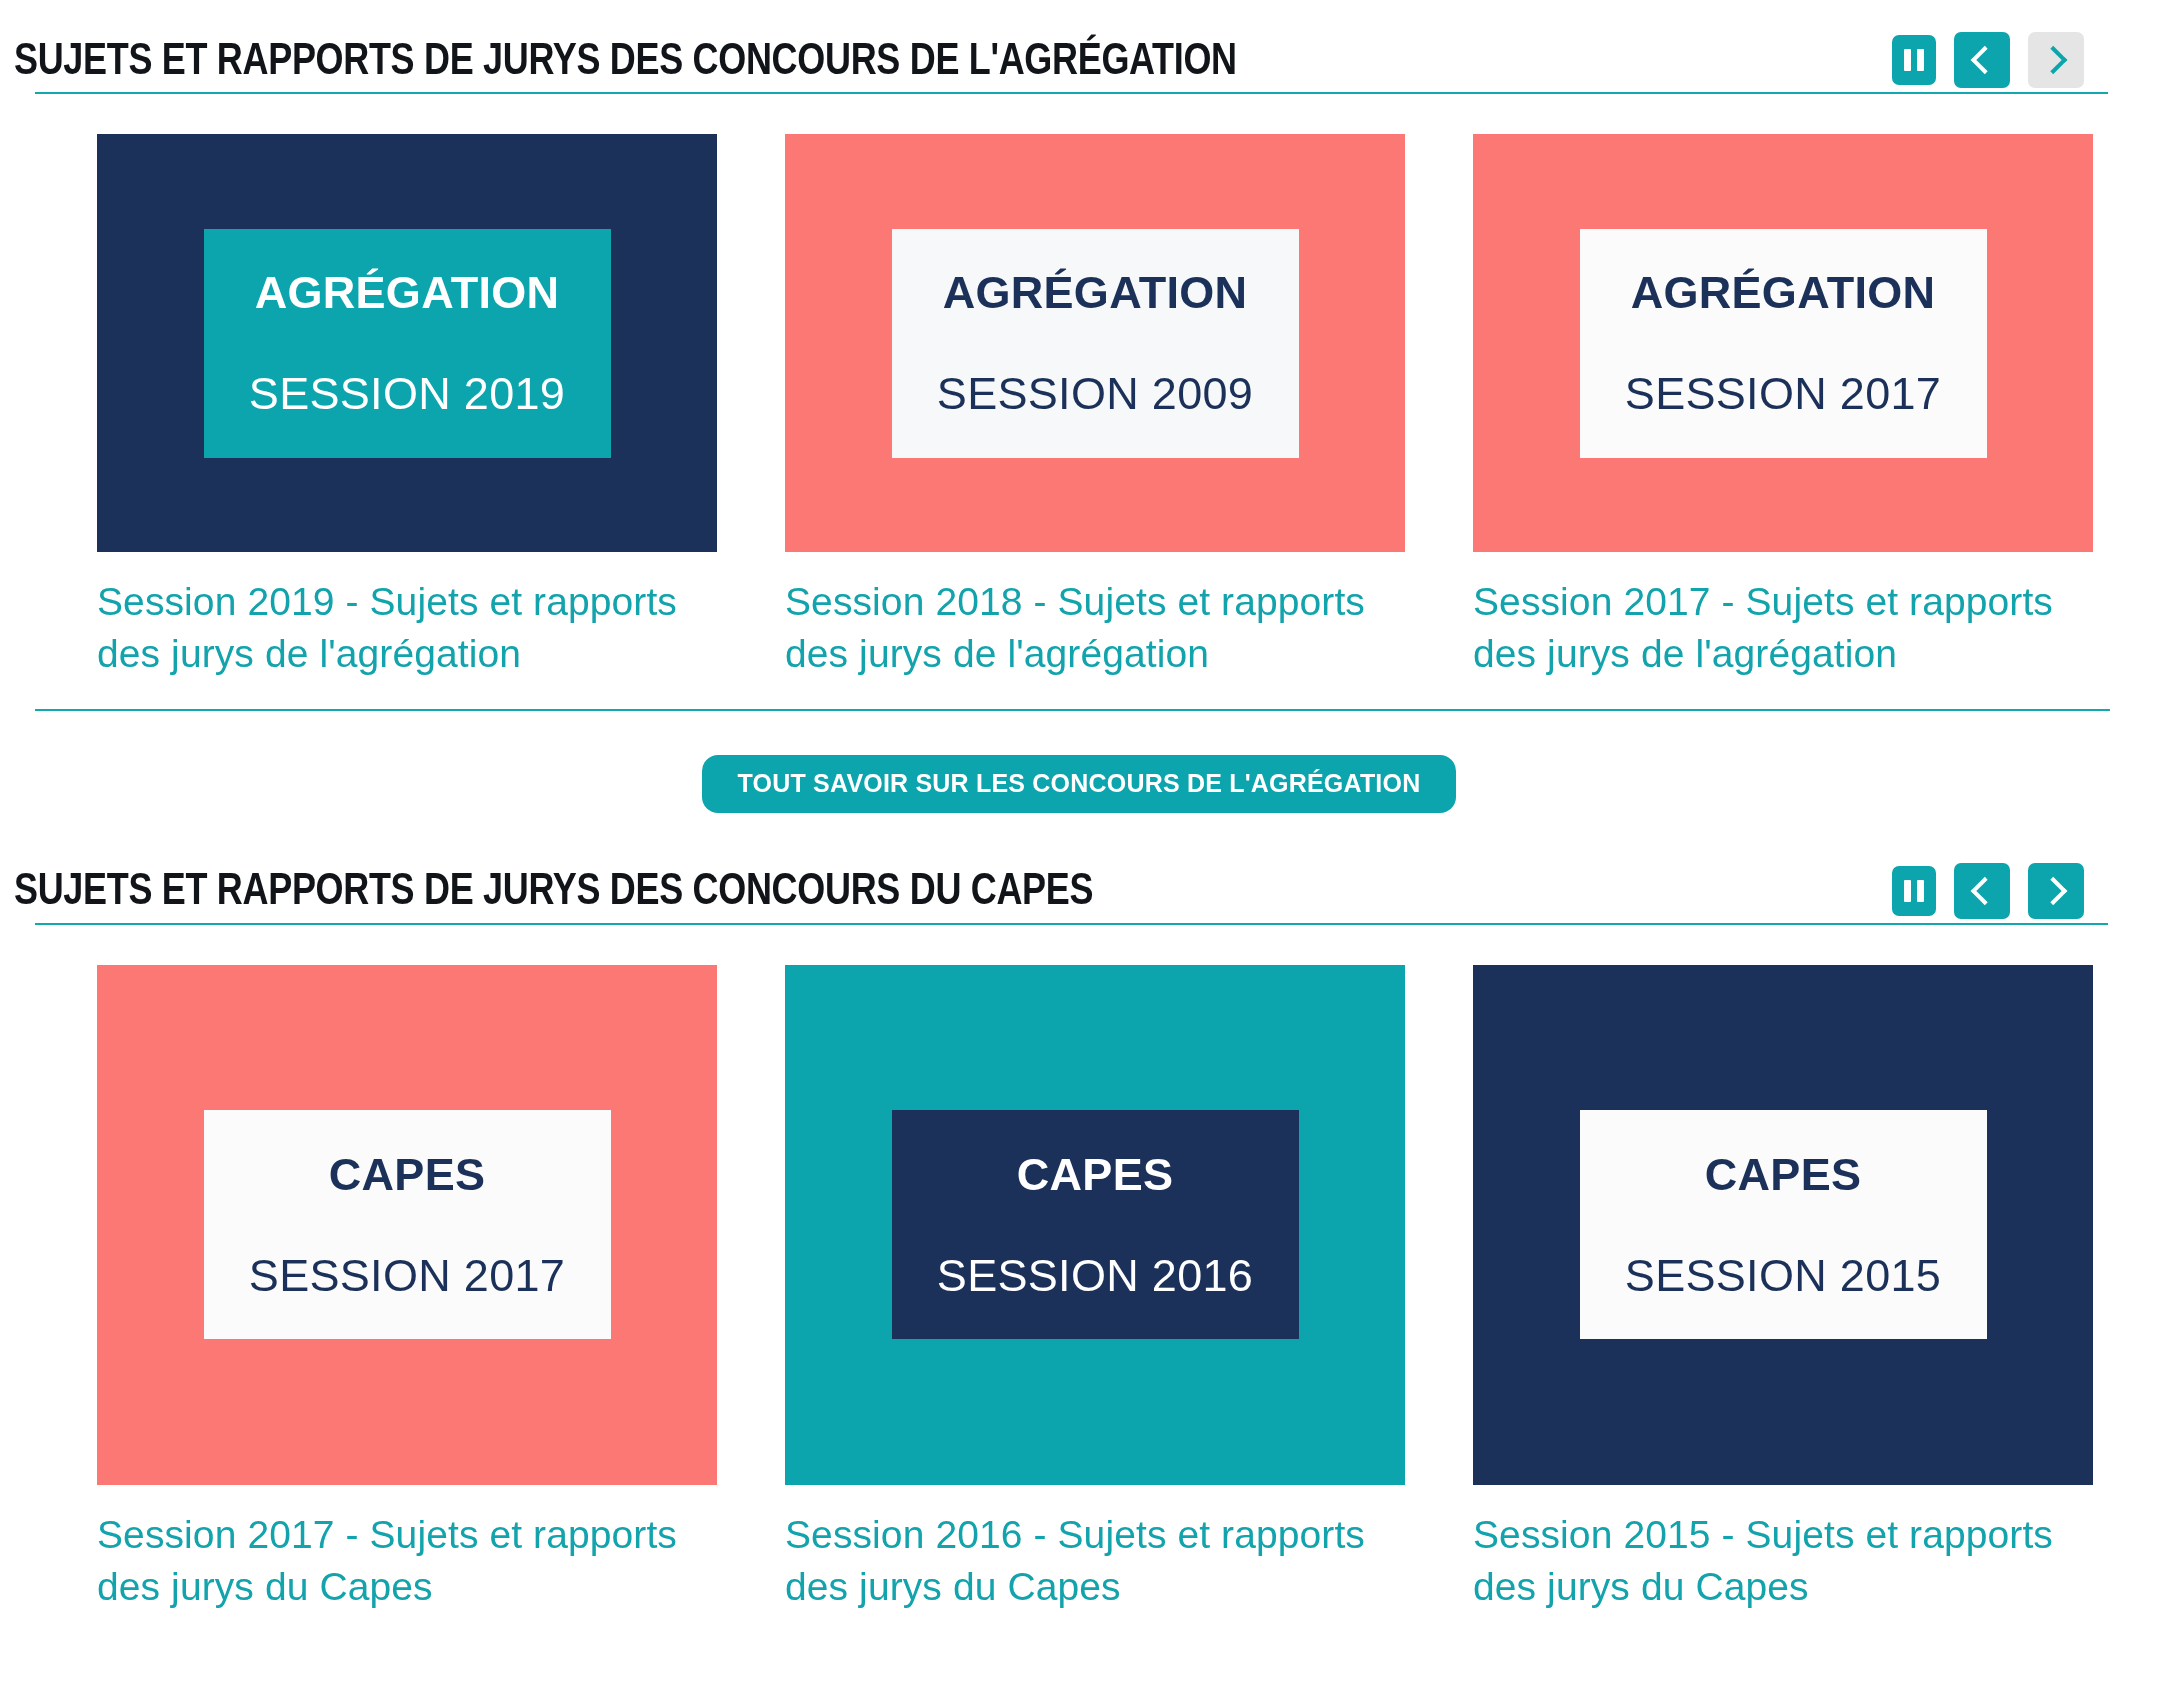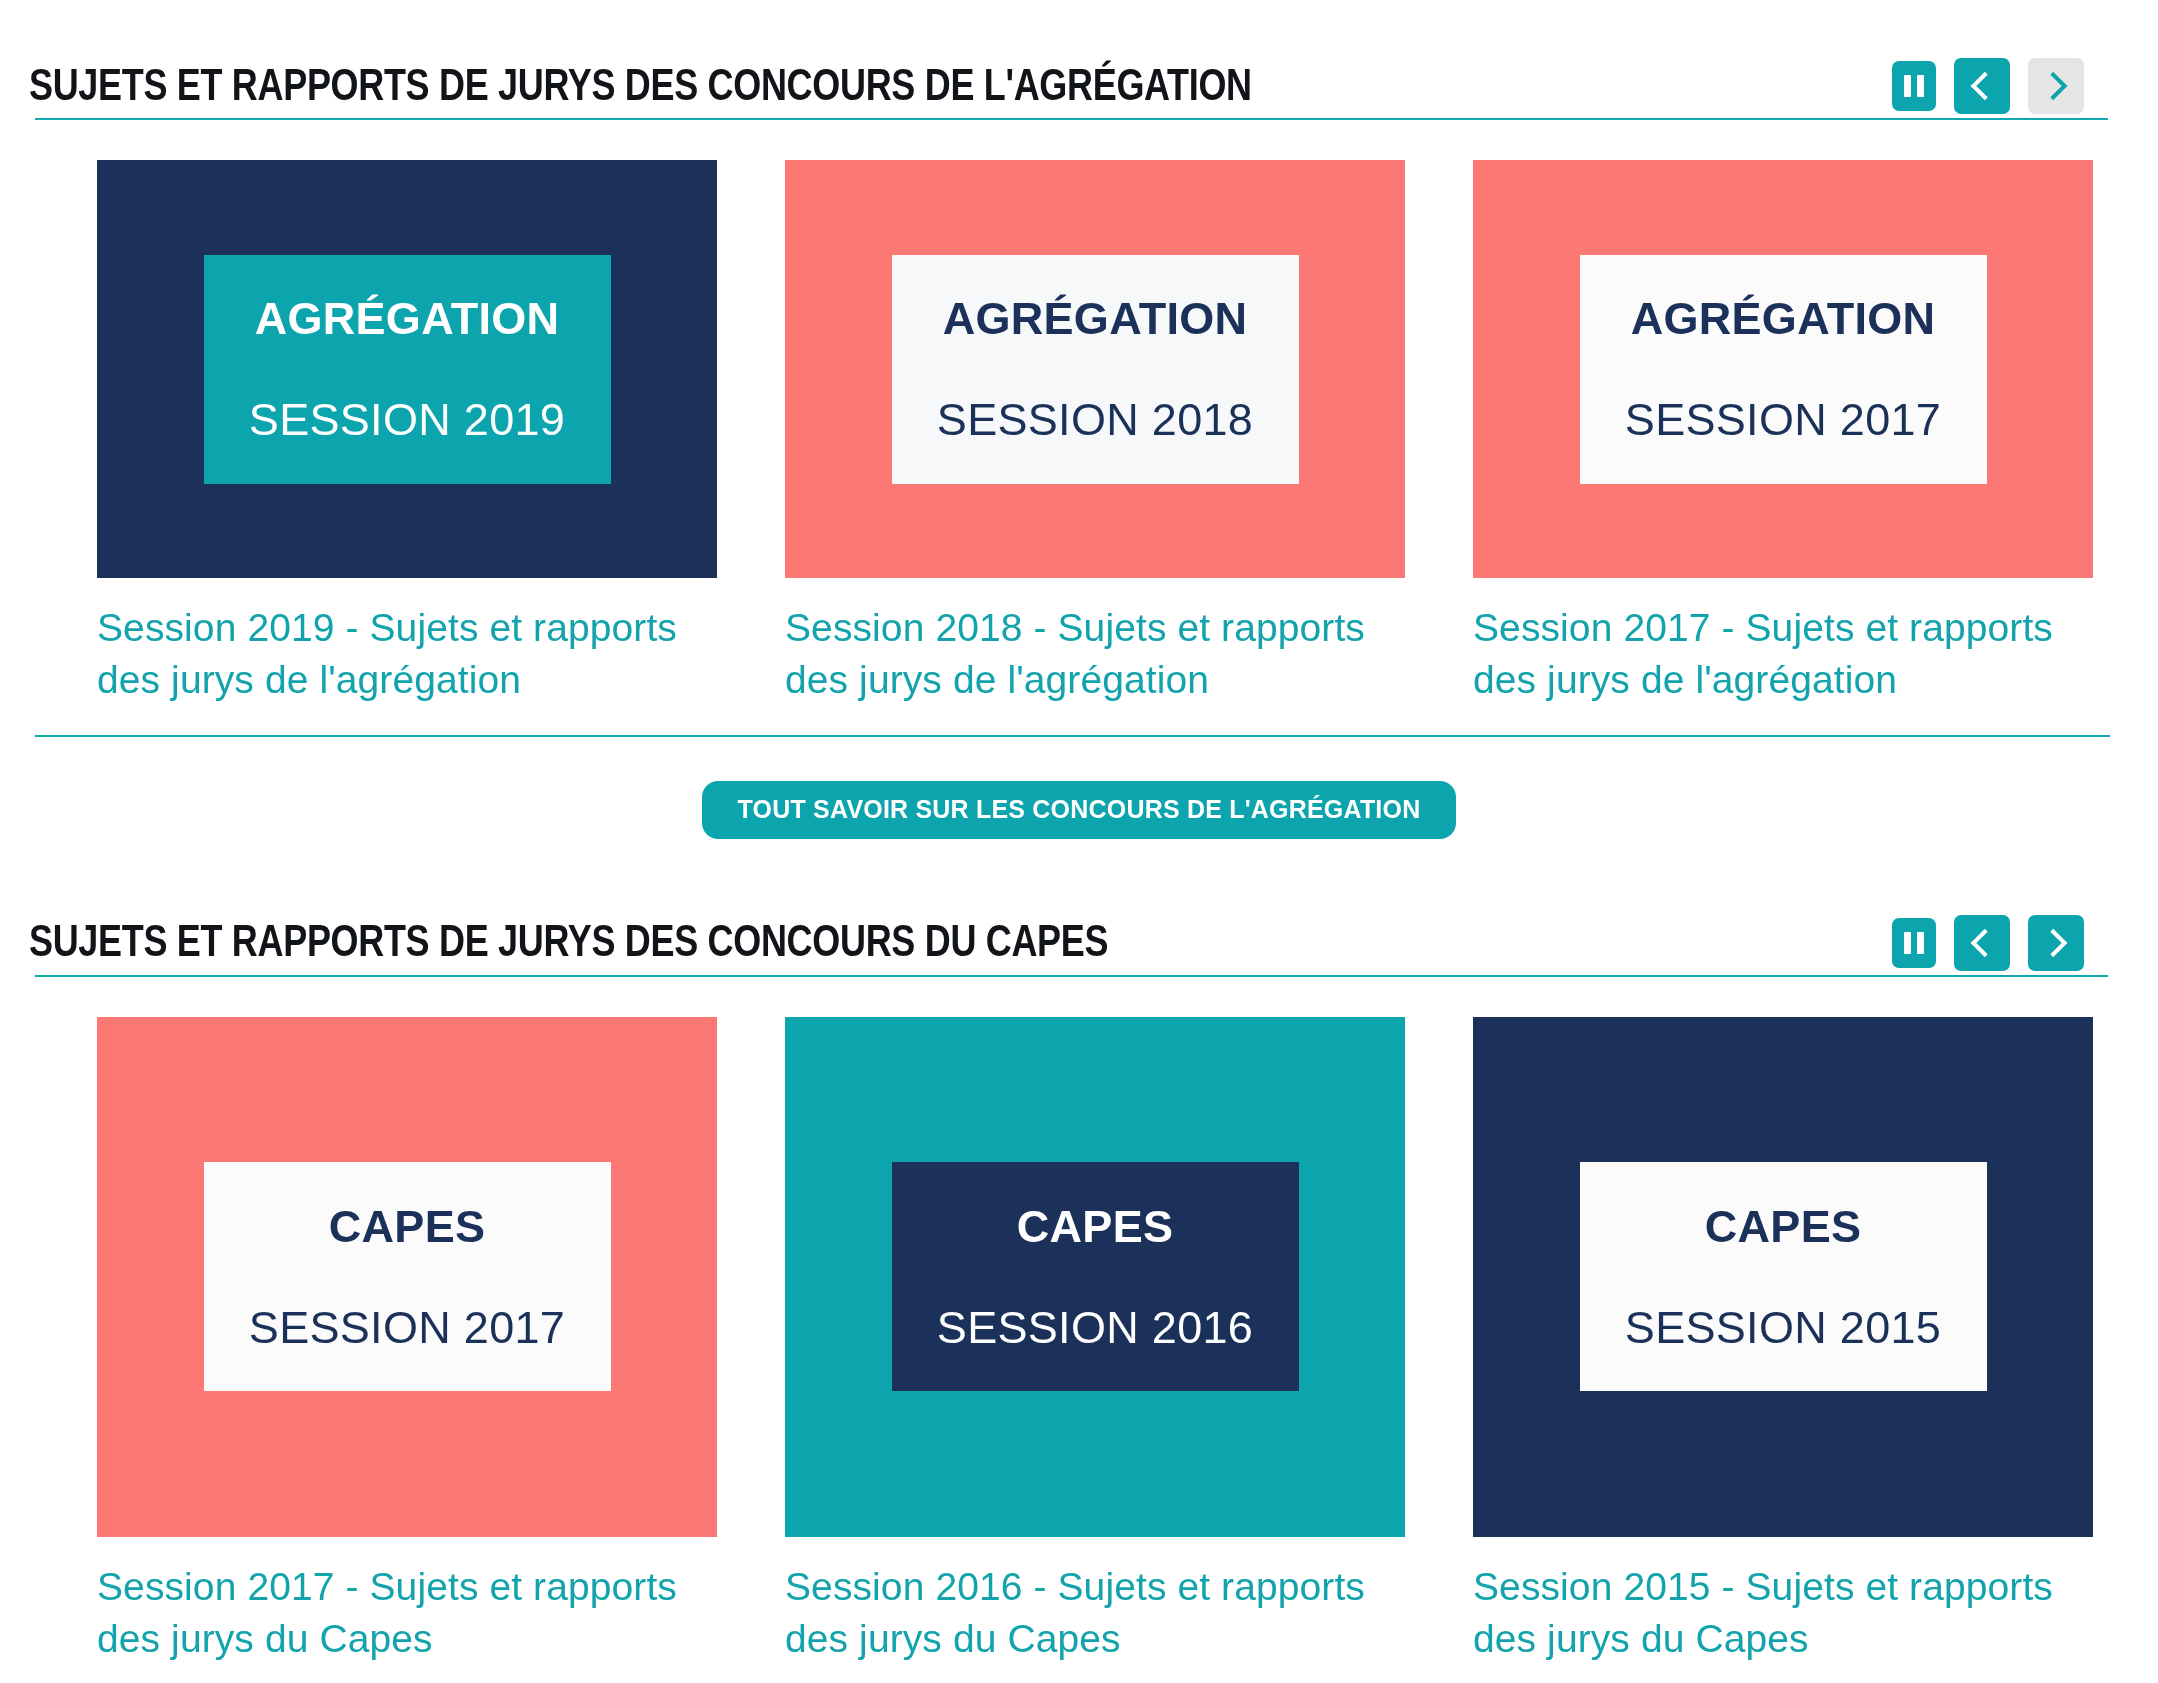--- a/index.html
+++ b/index.html
@@ -17,22 +17,22 @@
     width: 2158px;
     height: 1683px;
     background: #fff;
   }
 
   
   .section { position: relative; }
 
   .section-head {
     position: relative;
-    height: 118px;
-    margin: 0 48px 0 29px;
+    height: 92px;
+    margin: 0 48px 0 14px;
   }
 
   .section-title {
     position: absolute;
     left: 0;
     bottom: 10px;
     font-family: "Liberation Sans Narrow", "Liberation Sans", sans-serif;
     font-weight: 700;
     font-size: 45px;
     line-height: 1.05;
@@ -233,21 +233,21 @@
             <span class="l2">SESSION 2019</span>
           </div>
         </div>
         <span class="caption">Session 2019 - Sujets et rapports des jurys de l'agrégation</span>
       </a>
 
       <a class="card" href="#">
         <div class="thumb" style="background:#fc7874;">
           <div class="panel" style="background:#f7f8f9;color:#1b3159;">
             <span class="l1">AGRÉGATION</span>
-            <span class="l2">SESSION 2018</span>
+            <span class="l2">SESSION 2009</span>
           </div>
         </div>
         <span class="caption">Session 2018 - Sujets et rapports des jurys de l'agrégation</span>
       </a>
 
       <a class="card" href="#">
         <div class="thumb" style="background:#fc7874;">
           <div class="panel thin" style="background:#fbfbfb;color:#1b3159;">
             <span class="l1">AGRÉGATION</span>
             <span class="l2">SESSION 2017</span>

